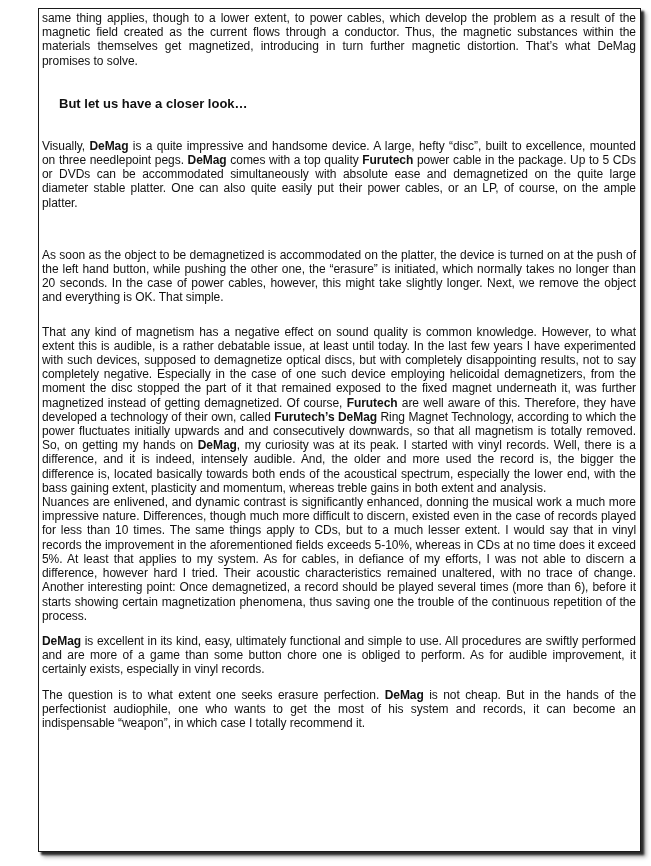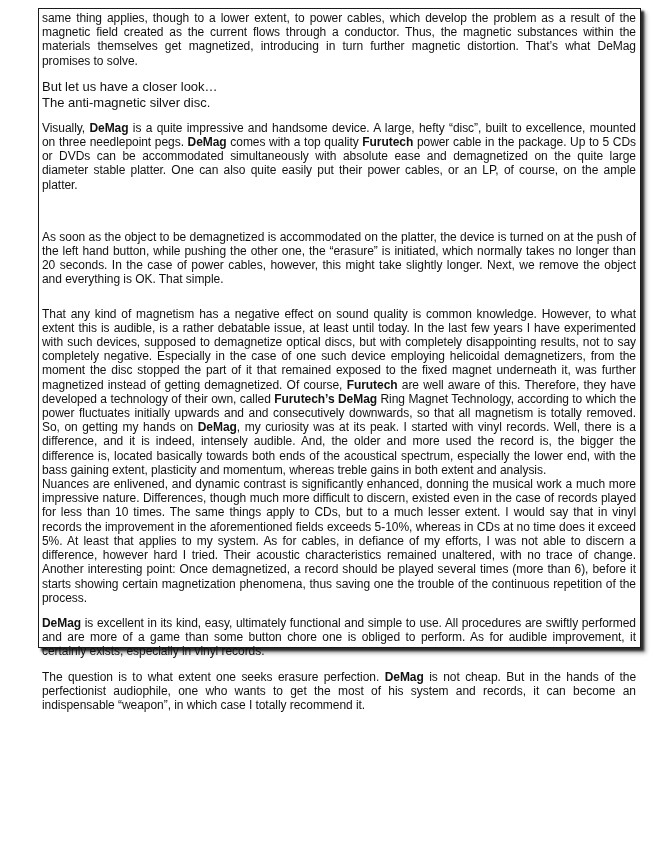--- a/index.html
+++ b/index.html
@@ -11,21 +11,21 @@
       width: 651px;
       height: 866px;
       position: relative;
       overflow: hidden;
     }
     .page-frame {
       position: absolute;
       left: 38px;
       top: 8px;
       width: 603px;
-      height: 640px;
+      height: 844px;
       border: 1px solid #1a1a1a;
       background: #ffffff;
       box-shadow: 3px 3px 2px #2a2a2a, 5px 5px 4px rgba(0,0,0,0.35);
       box-sizing: border-box;
     }
     .content {
       position: absolute;
       left: 3px;
       right: 4px;
       top: 2px;
@@ -36,40 +36,39 @@
     }
     p {
       margin: 0;
       text-align: justify;
       letter-spacing: -0.05px;
     }
     .gap-sm { height: 11px; }
     .gap-md { height: 10px; }
     .gap-lg { height: 38px; }
     h2 {
-      margin: 0;
+      margin: 17px;
       font-size: 13px;
       line-height: 16px;
-      font-weight: normal;
+      font-weight: bold;
       font-family: "Liberation Sans", sans-serif;
     }
     b { font-weight: bold; }
   </style>
 </head>
 <body>
 
 <div class="page-frame">
   <div class="content">
 
     <p>same thing applies, though to a lower extent, to power cables, which develop the problem as a result of the magnetic field created as the current flows through a conductor. Thus, the magnetic substances within the materials themselves get magnetized, introducing in turn further magnetic distortion. That’s what DeMag promises to solve.</p>
 
     <div class="gap-sm"></div>
 
     <h2>But let us have a closer look…</h2>
-    <h2>The anti-magnetic silver disc.</h2>
 
     <div class="gap-md"></div>
 
     <p><span>Visually, </span><b>DeMag</b><span> is a quite impressive and handsome device.  A large, hefty “disc”, built to excellence, mounted on three needlepoint pegs.  </span><b>DeMag</b><span> comes with a top quality </span><b>Furutech</b><span> power cable in the package. Up to 5 CDs or DVDs can be accommodated simultaneously with absolute ease and demagnetized on the quite large diameter stable platter. One can also quite easily put their power cables, or an LP, of course, on the ample platter.</span></p>
 
     <div class="gap-lg"></div>
 
     <p> As soon as the object to be demagnetized is accommodated on the platter, the device is turned on at the push of the left hand button, while pushing the other one, the “erasure”  is initiated, which normally takes no longer than 20 seconds. In the case of power cables, however, this might take slightly longer. Next, we remove the object and everything is OK. That simple.</p>
 
     <div class="gap-md"></div>

